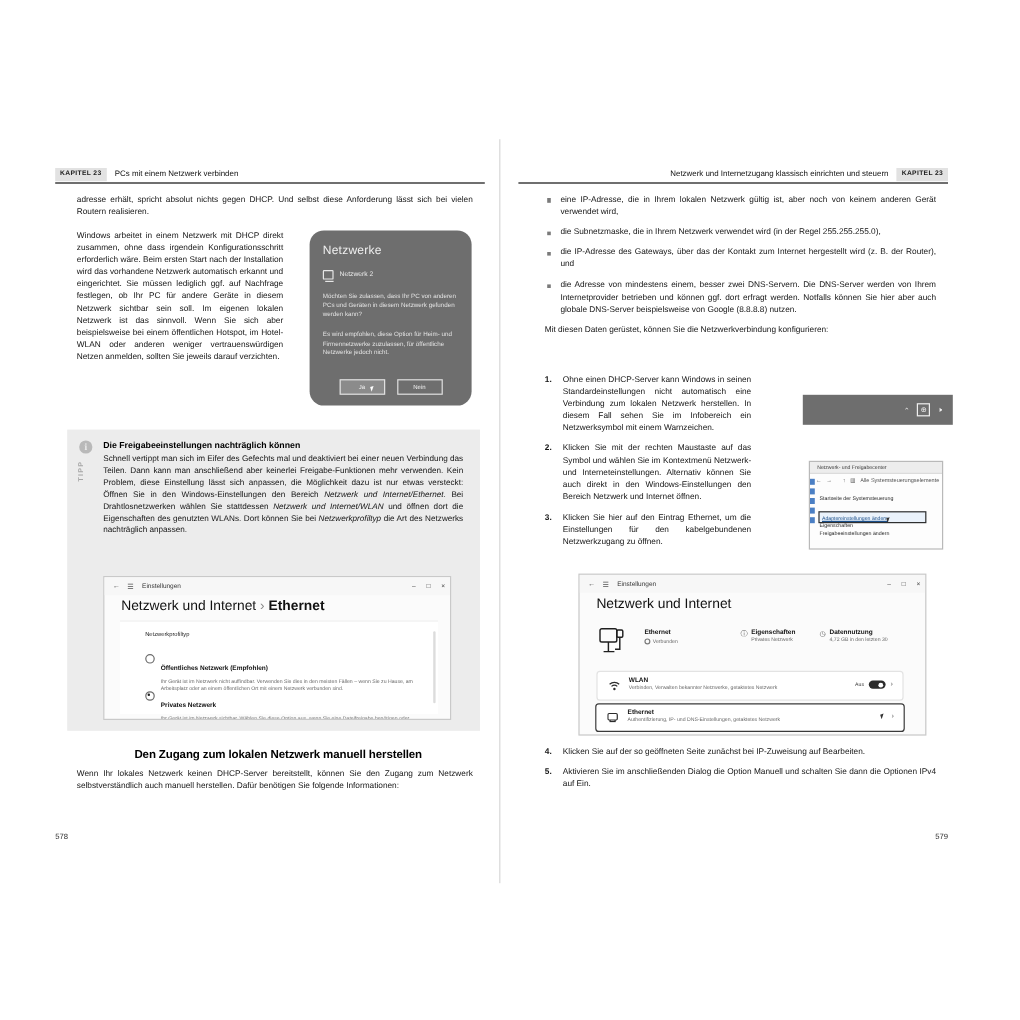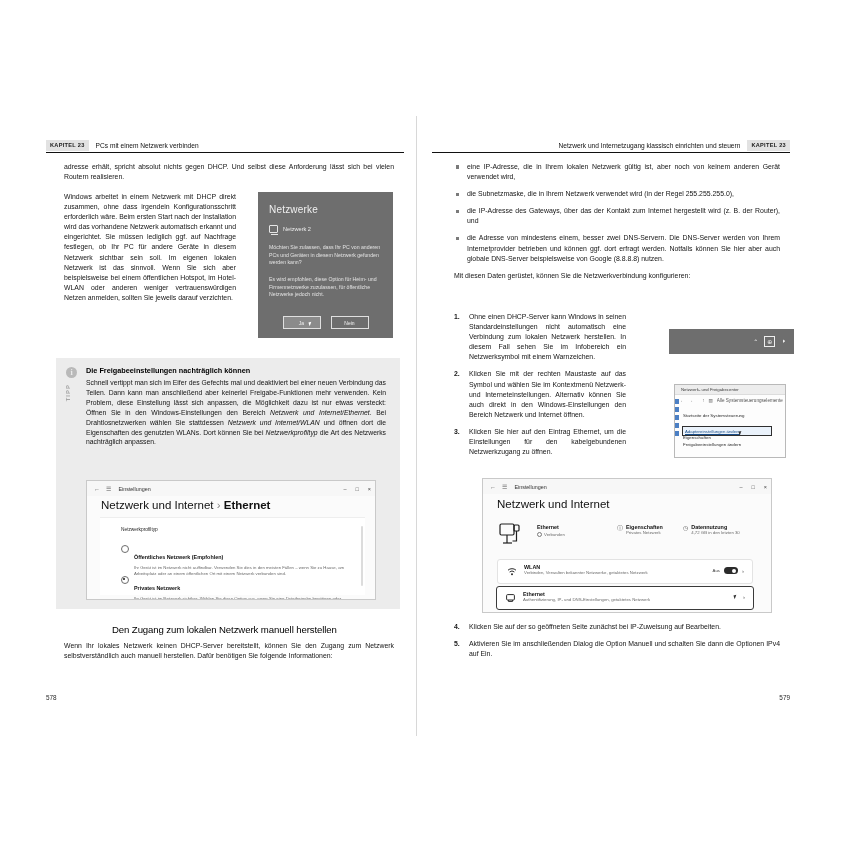--- a/index.html
+++ b/index.html
@@ -41,21 +41,21 @@
   
   .col{position:absolute;left:30px;right:22px;}
   p.body{
     font-size:6.9px;line-height:10.1px;text-align:justify;margin:0 0 7px 0;
     color:#141414;
   }
   .narrow{width:172px;}
   em{font-style:italic;}
 
   h3.sub{
-    font-size:9.6px;font-weight:normal;margin:0 0 6px 0;color:#000;
+    font-size:9.6px;font-weight:bold;margin:0 0 6px 0;color:#000;
     letter-spacing:-.1px;
     padding-left:48px;
   }
 
   
   ul.bl{margin:0;padding:0;list-style:none;}
   ul.bl li{
     position:relative;padding-left:13px;font-size:6.9px;line-height:10.1px;
     text-align:justify;margin-bottom:7px;color:#141414;
   }
@@ -176,21 +176,21 @@
     <div class="runhead-rule"></div>
 
     <div class="col" style="top:46px;">
       <p class="body">adresse erhält, spricht absolut nichts gegen DHCP. Und selbst diese Anforderung lässt sich bei vielen Routern realisieren.</p>
     </div>
 
     <div class="col" style="top:76px;">
       <p class="body narrow">Windows arbeitet in einem Netzwerk mit DHCP direkt zusammen, ohne dass irgendein Konfigurationsschritt erforderlich wäre. Beim ersten Start nach der Installation wird das vorhandene Netzwerk automatisch erkannt und eingerichtet. Sie müssen lediglich ggf. auf Nachfrage festlegen, ob Ihr PC für andere Geräte in diesem Netzwerk sichtbar sein soll. Im eigenen lokalen Netzwerk ist das sinnvoll. Wenn Sie sich aber beispielsweise bei einem öffentlichen Hotspot, im Hotel-WLAN oder anderen weniger vertrauenswürdigen Netzen anmelden, sollten Sie jeweils darauf verzichten.</p>
     </div>
 
-    <div class="netzflyout" style="left:224px;top:76px;width:135px;height:146px;">
+    <div class="netzflyout" style="left:224px;top:76px;width:135px;height:146px;border-radius:12px;">
       <div class="nf-title">Netzwerke</div>
       <div class="nf-netrow">
         <span class="glyph"></span>
         <span>Netzwerk 2</span>
       </div>
       <div class="nf-p" style="top:52px;">Möchten Sie zulassen, dass Ihr PC von anderen PCs und Geräten in diesem Netzwerk gefunden werden kann?</div>
       <div class="nf-p" style="top:84px;">Es wird empfohlen, diese Option für Heim- und Firmennetzwerke zuzulassen, für öffentliche Netzwerke jedoch nicht.</div>
       <div class="nf-buttons">
         <div class="nf-btn hover">
           <span>Ja</span>

